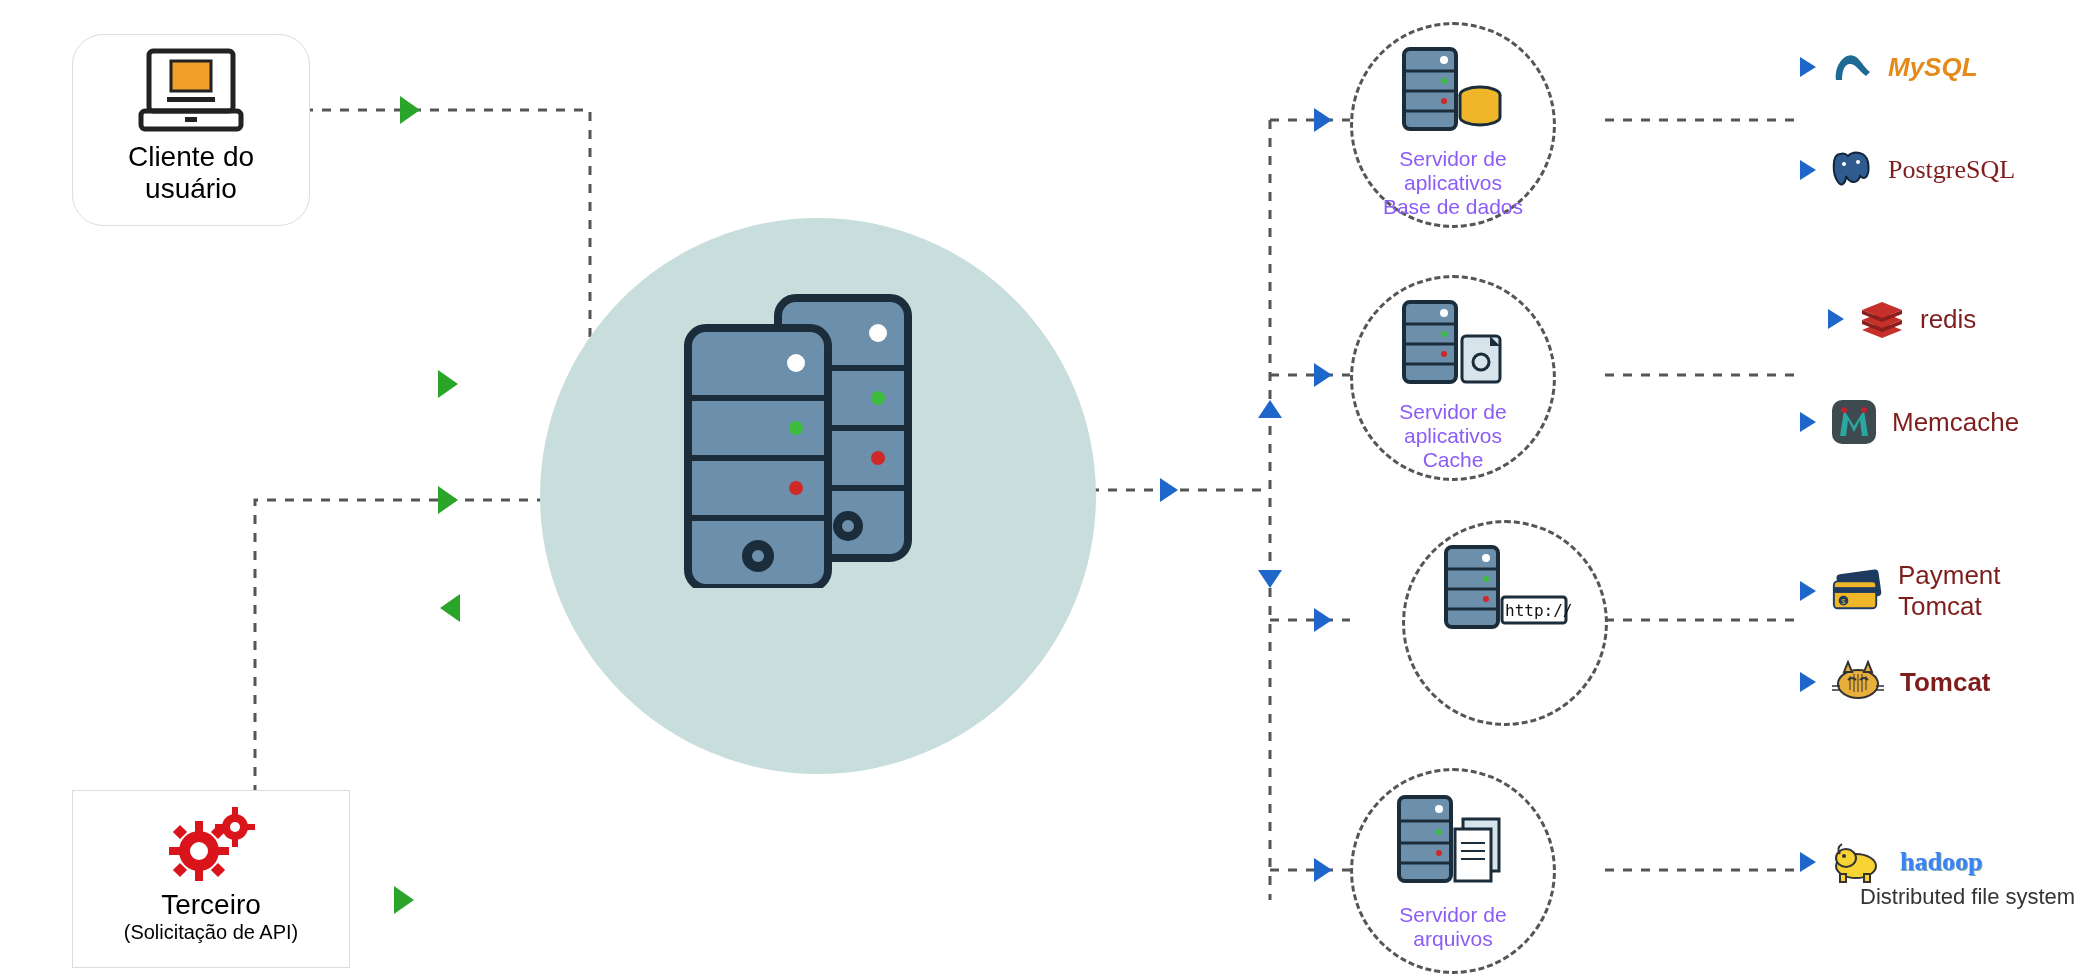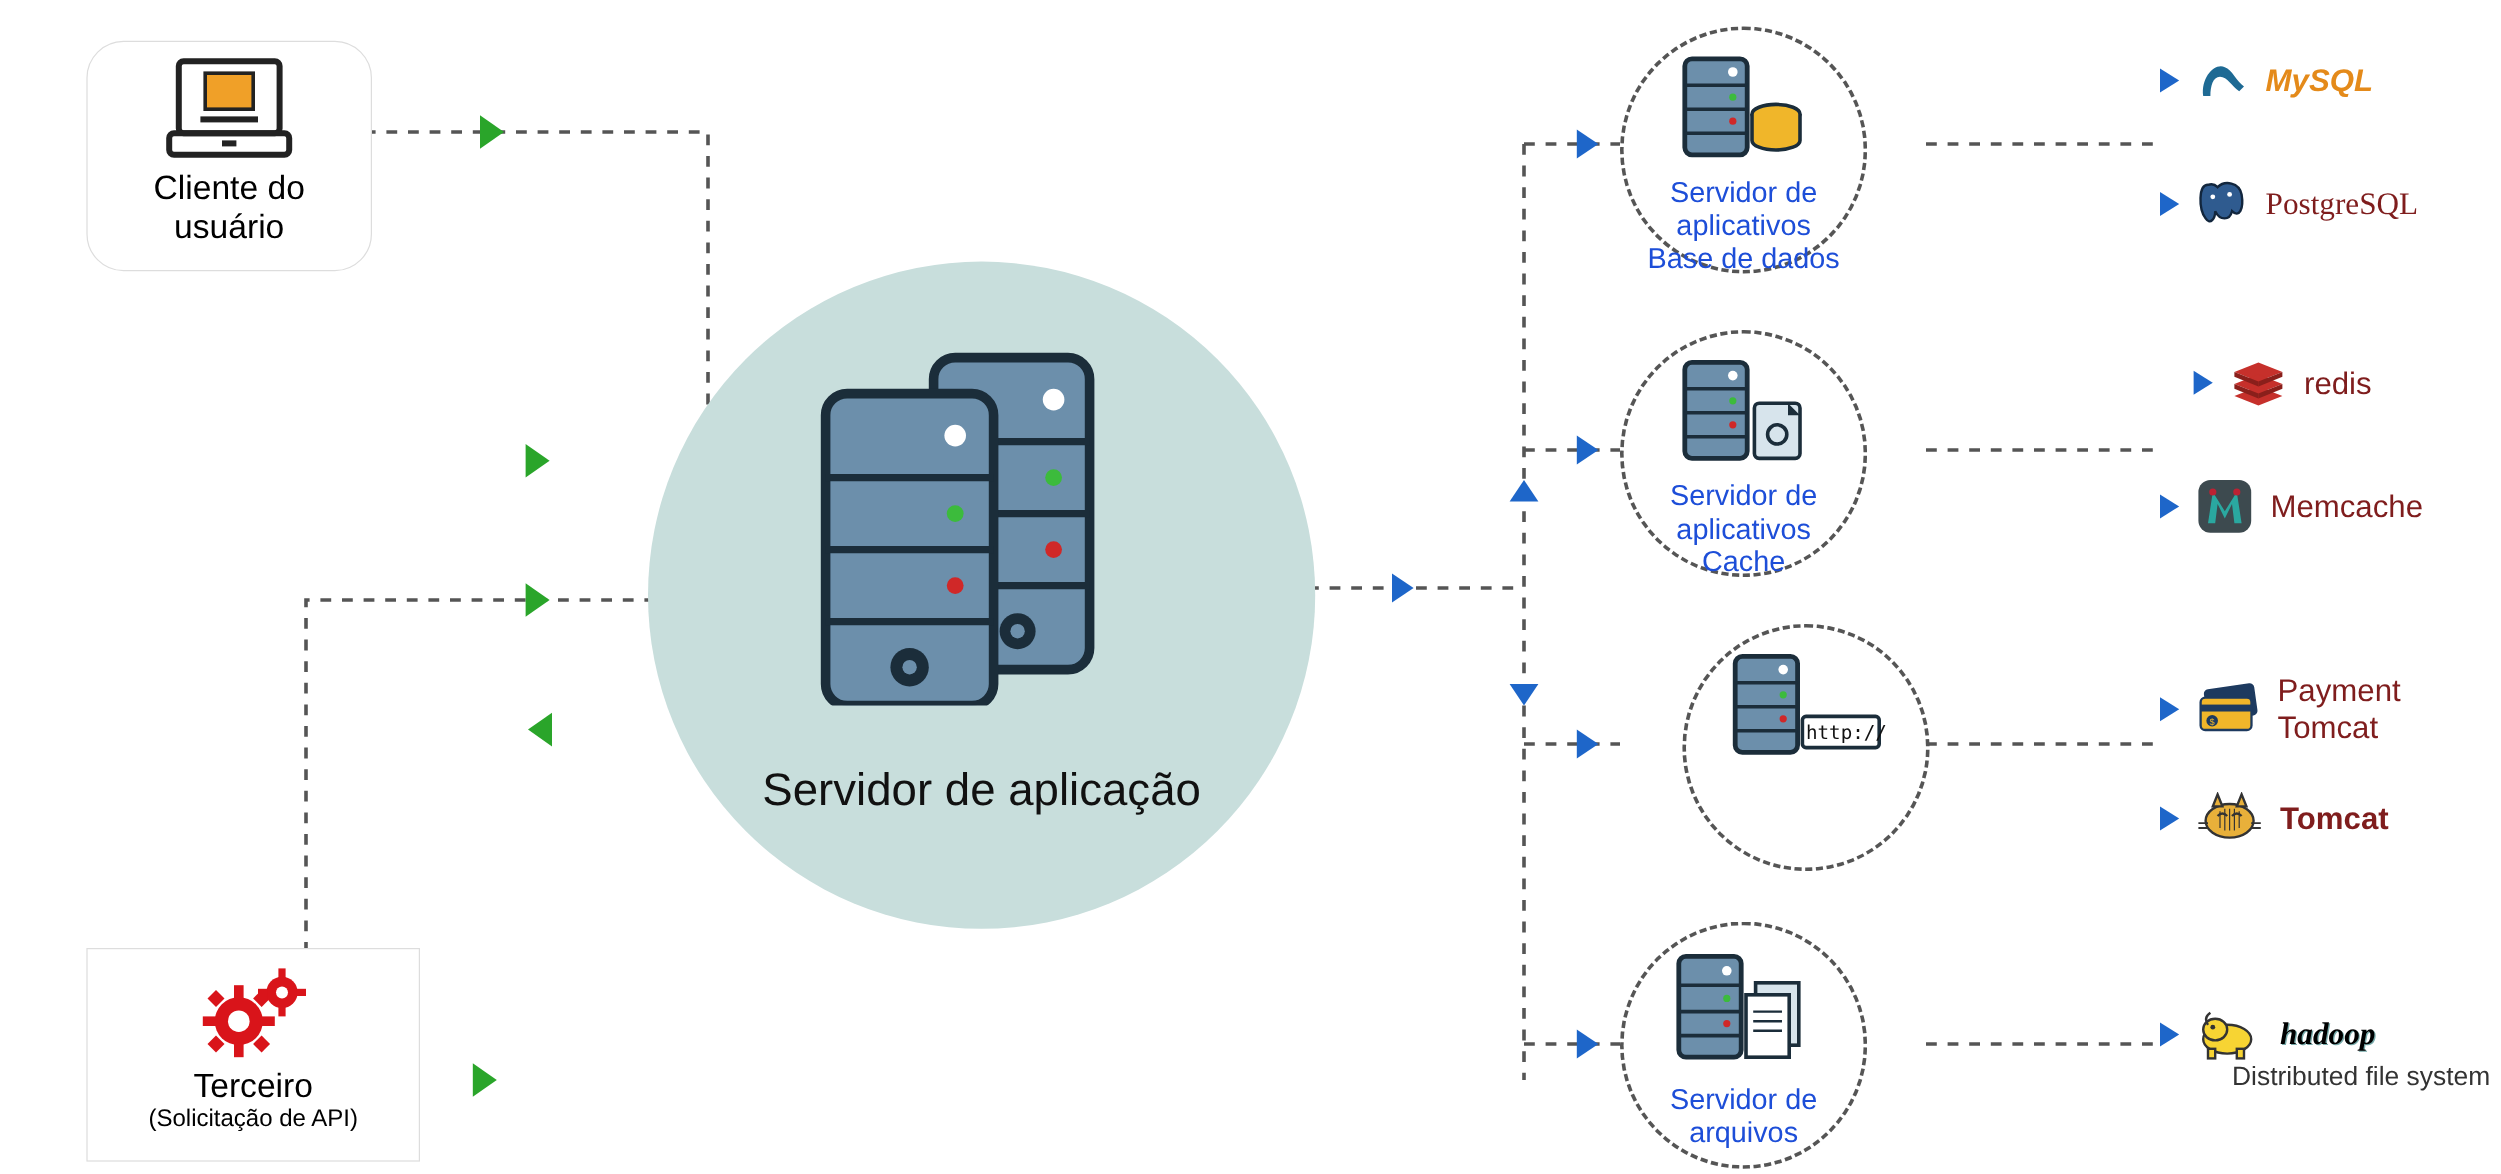--- a/index.html
+++ b/index.html
@@ -29,21 +29,21 @@
   }
   .big-circle .label { position:absolute; width:100%; text-align:center; font-size:38px; color:#111; }
 
   
   .dash-circle {
     position: absolute;
     border: 3px dashed #555;
     border-radius: 50%;
     text-align: center;
   }
-  .dash-circle .dc-label { position:absolute; width:100%; font-size:24px; color:#1d4ed8; line-height:1.15; }
+  .dash-circle .dc-label { position:absolute; width:100%; font-size:21px; color:#8b5cf6; line-height:1.15; }
 
   
   .tech-row { position:absolute; display:flex; align-items:center; gap:14px; }
   .tech-row .caret { width:0; height:0; border-top:10px solid transparent; border-bottom:10px solid transparent; border-left:16px solid #1e66c9; }
   .tech-row .tlabel { font-size:26px; color:#7f1d1d; }
   .tech-row .sublabel { position:absolute; top:44px; left:60px; font-size:22px; color:#333; white-space:nowrap; }
 
   
   .arrow-green { position:absolute; width:0; height:0; border-top:14px solid transparent; border-bottom:14px solid transparent; border-left:20px solid #2aa52a; }
   .arrow-blue-right { position:absolute; width:0; height:0; border-top:12px solid transparent; border-bottom:12px solid transparent; border-left:18px solid #1e66c9; }
@@ -153,21 +153,20 @@
       <line x1="0" y1="80" x2="140" y2="80" stroke="#1b2d3a" stroke-width="6"></line>
       <line x1="0" y1="140" x2="140" y2="140" stroke="#1b2d3a" stroke-width="6"></line>
       <line x1="0" y1="200" x2="140" y2="200" stroke="#1b2d3a" stroke-width="6"></line>
       <circle cx="108" cy="45" r="9" fill="#fff"></circle>
       <circle cx="108" cy="110" r="7" fill="#3cbb3c"></circle>
       <circle cx="108" cy="170" r="7" fill="#d02828"></circle>
       <circle cx="70" cy="238" r="16" fill="#1b2d3a"></circle>
         <circle cx="70" cy="238" r="6" fill="#6c8fab"></circle>
     </g>
   </svg>
-  <div class="label" style="top:420px;">Servidor de aplicação</div>
 </div>
 
 <div class="dash-circle" style="left:1350px; top:22px; width:200px; height:200px;">
   <svg width="110" height="92" viewBox="0 0 110 92" style="position:absolute;left:45px;top:18px;">
     <rect x="6" y="6" width="52" height="80" rx="6" fill="#6c8fab" stroke="#1b2d3a" stroke-width="4"></rect>
     <line x1="6" y1="28" x2="58" y2="28" stroke="#1b2d3a" stroke-width="3"></line>
     <line x1="6" y1="48" x2="58" y2="48" stroke="#1b2d3a" stroke-width="3"></line>
     <line x1="6" y1="68" x2="58" y2="68" stroke="#1b2d3a" stroke-width="3"></line>
     <circle cx="46" cy="17" r="4" fill="#fff"></circle>
       <circle cx="46" cy="38" r="3" fill="#3cbb3c"></circle>
@@ -308,15 +307,15 @@
 <div class="tech-row" style="left:1800px; top:840px;">
   <div class="caret"></div>
   <svg width="56" height="44" viewBox="0 0 56 44">
     <ellipse cx="26" cy="26" rx="20" ry="12" fill="#f7d433" stroke="#333" stroke-width="2"></ellipse>
     <ellipse cx="16" cy="18" rx="10" ry="9" fill="#f7d433" stroke="#333" stroke-width="2"></ellipse>
     <path d="M10 14 q-4 -6 2 -10" stroke="#333" stroke-width="2" fill="none"></path>
     <circle cx="14" cy="16" r="2" fill="#333"></circle>
     <rect x="10" y="34" width="6" height="8" fill="#f7d433" stroke="#333" stroke-width="2"></rect>
     <rect x="34" y="34" width="6" height="8" fill="#f7d433" stroke="#333" stroke-width="2"></rect>
   </svg>
-  <span class="tlabel" style="color:#000000; font-weight:bold; font-style:italic; font-family:Georgia,serif; text-shadow:1px 1px 0 #7aa;">hadoop</span>
+  <span class="tlabel" style="color:#3b82f6; font-weight:bold; font-family:Georgia,serif; text-shadow:1px 1px 0 #7aa;">hadoop</span>
   <span class="sublabel">Distributed file system</span>
 </div>
 
 </body></html>

